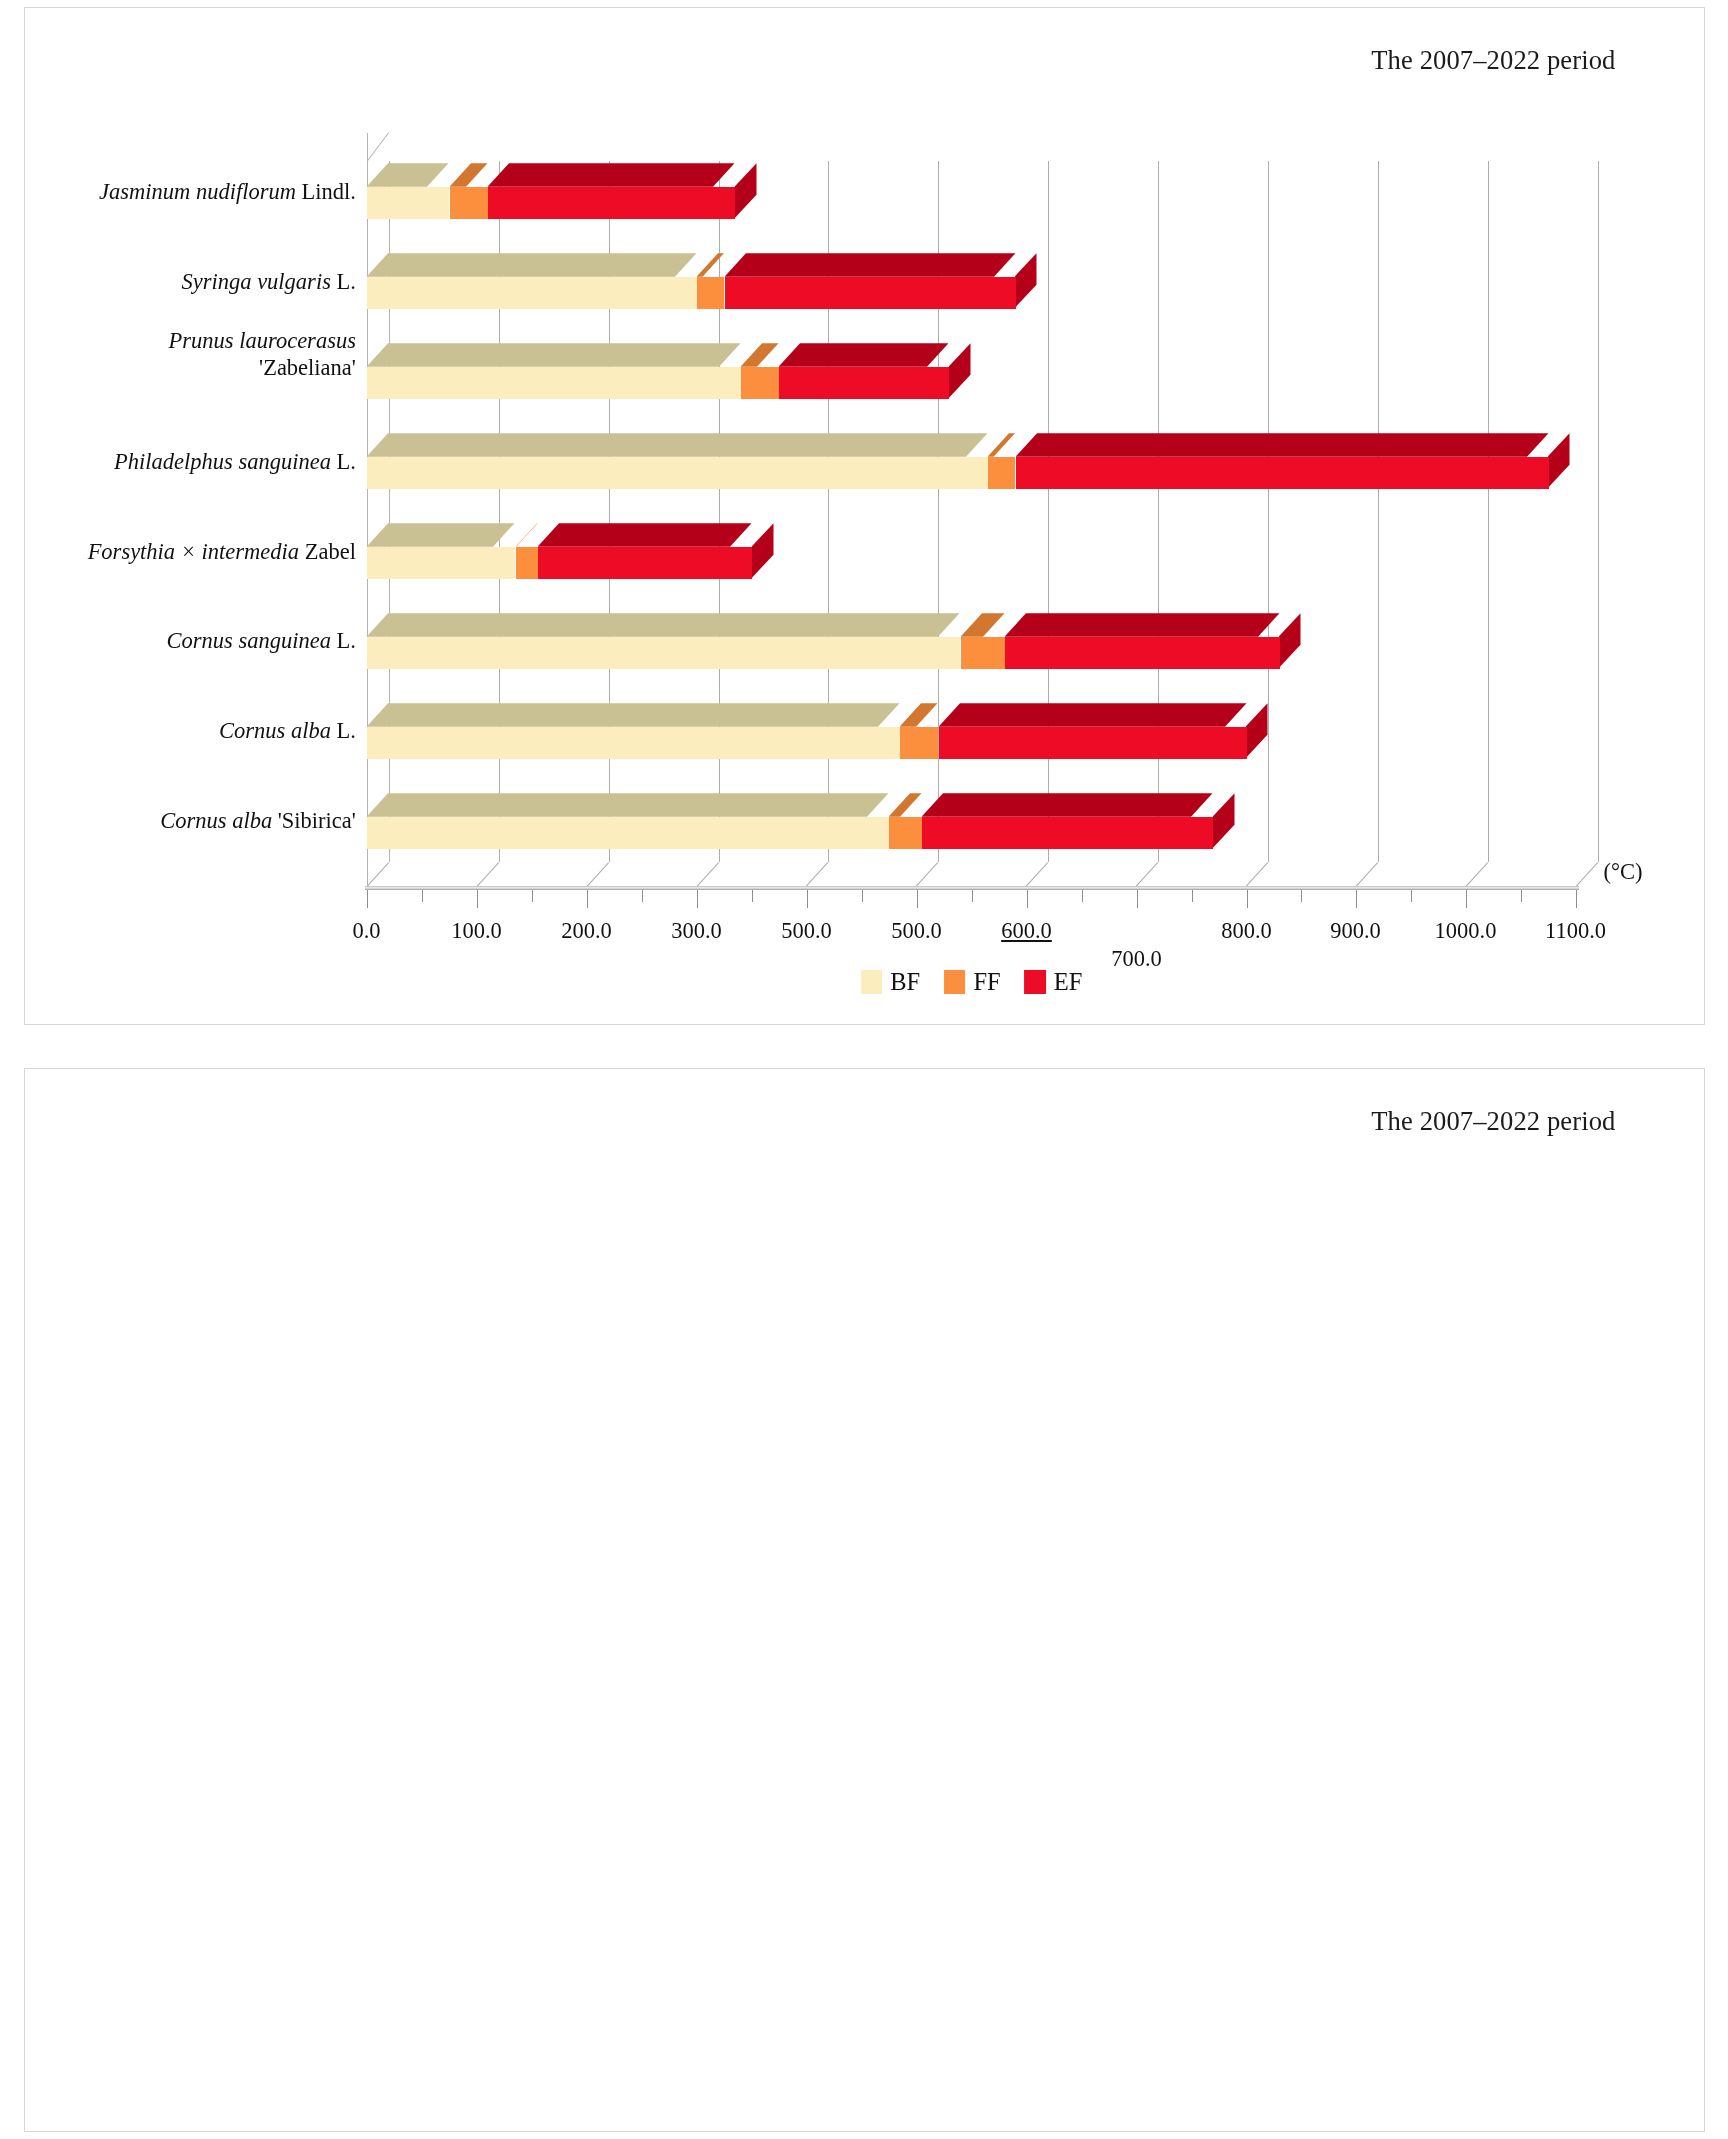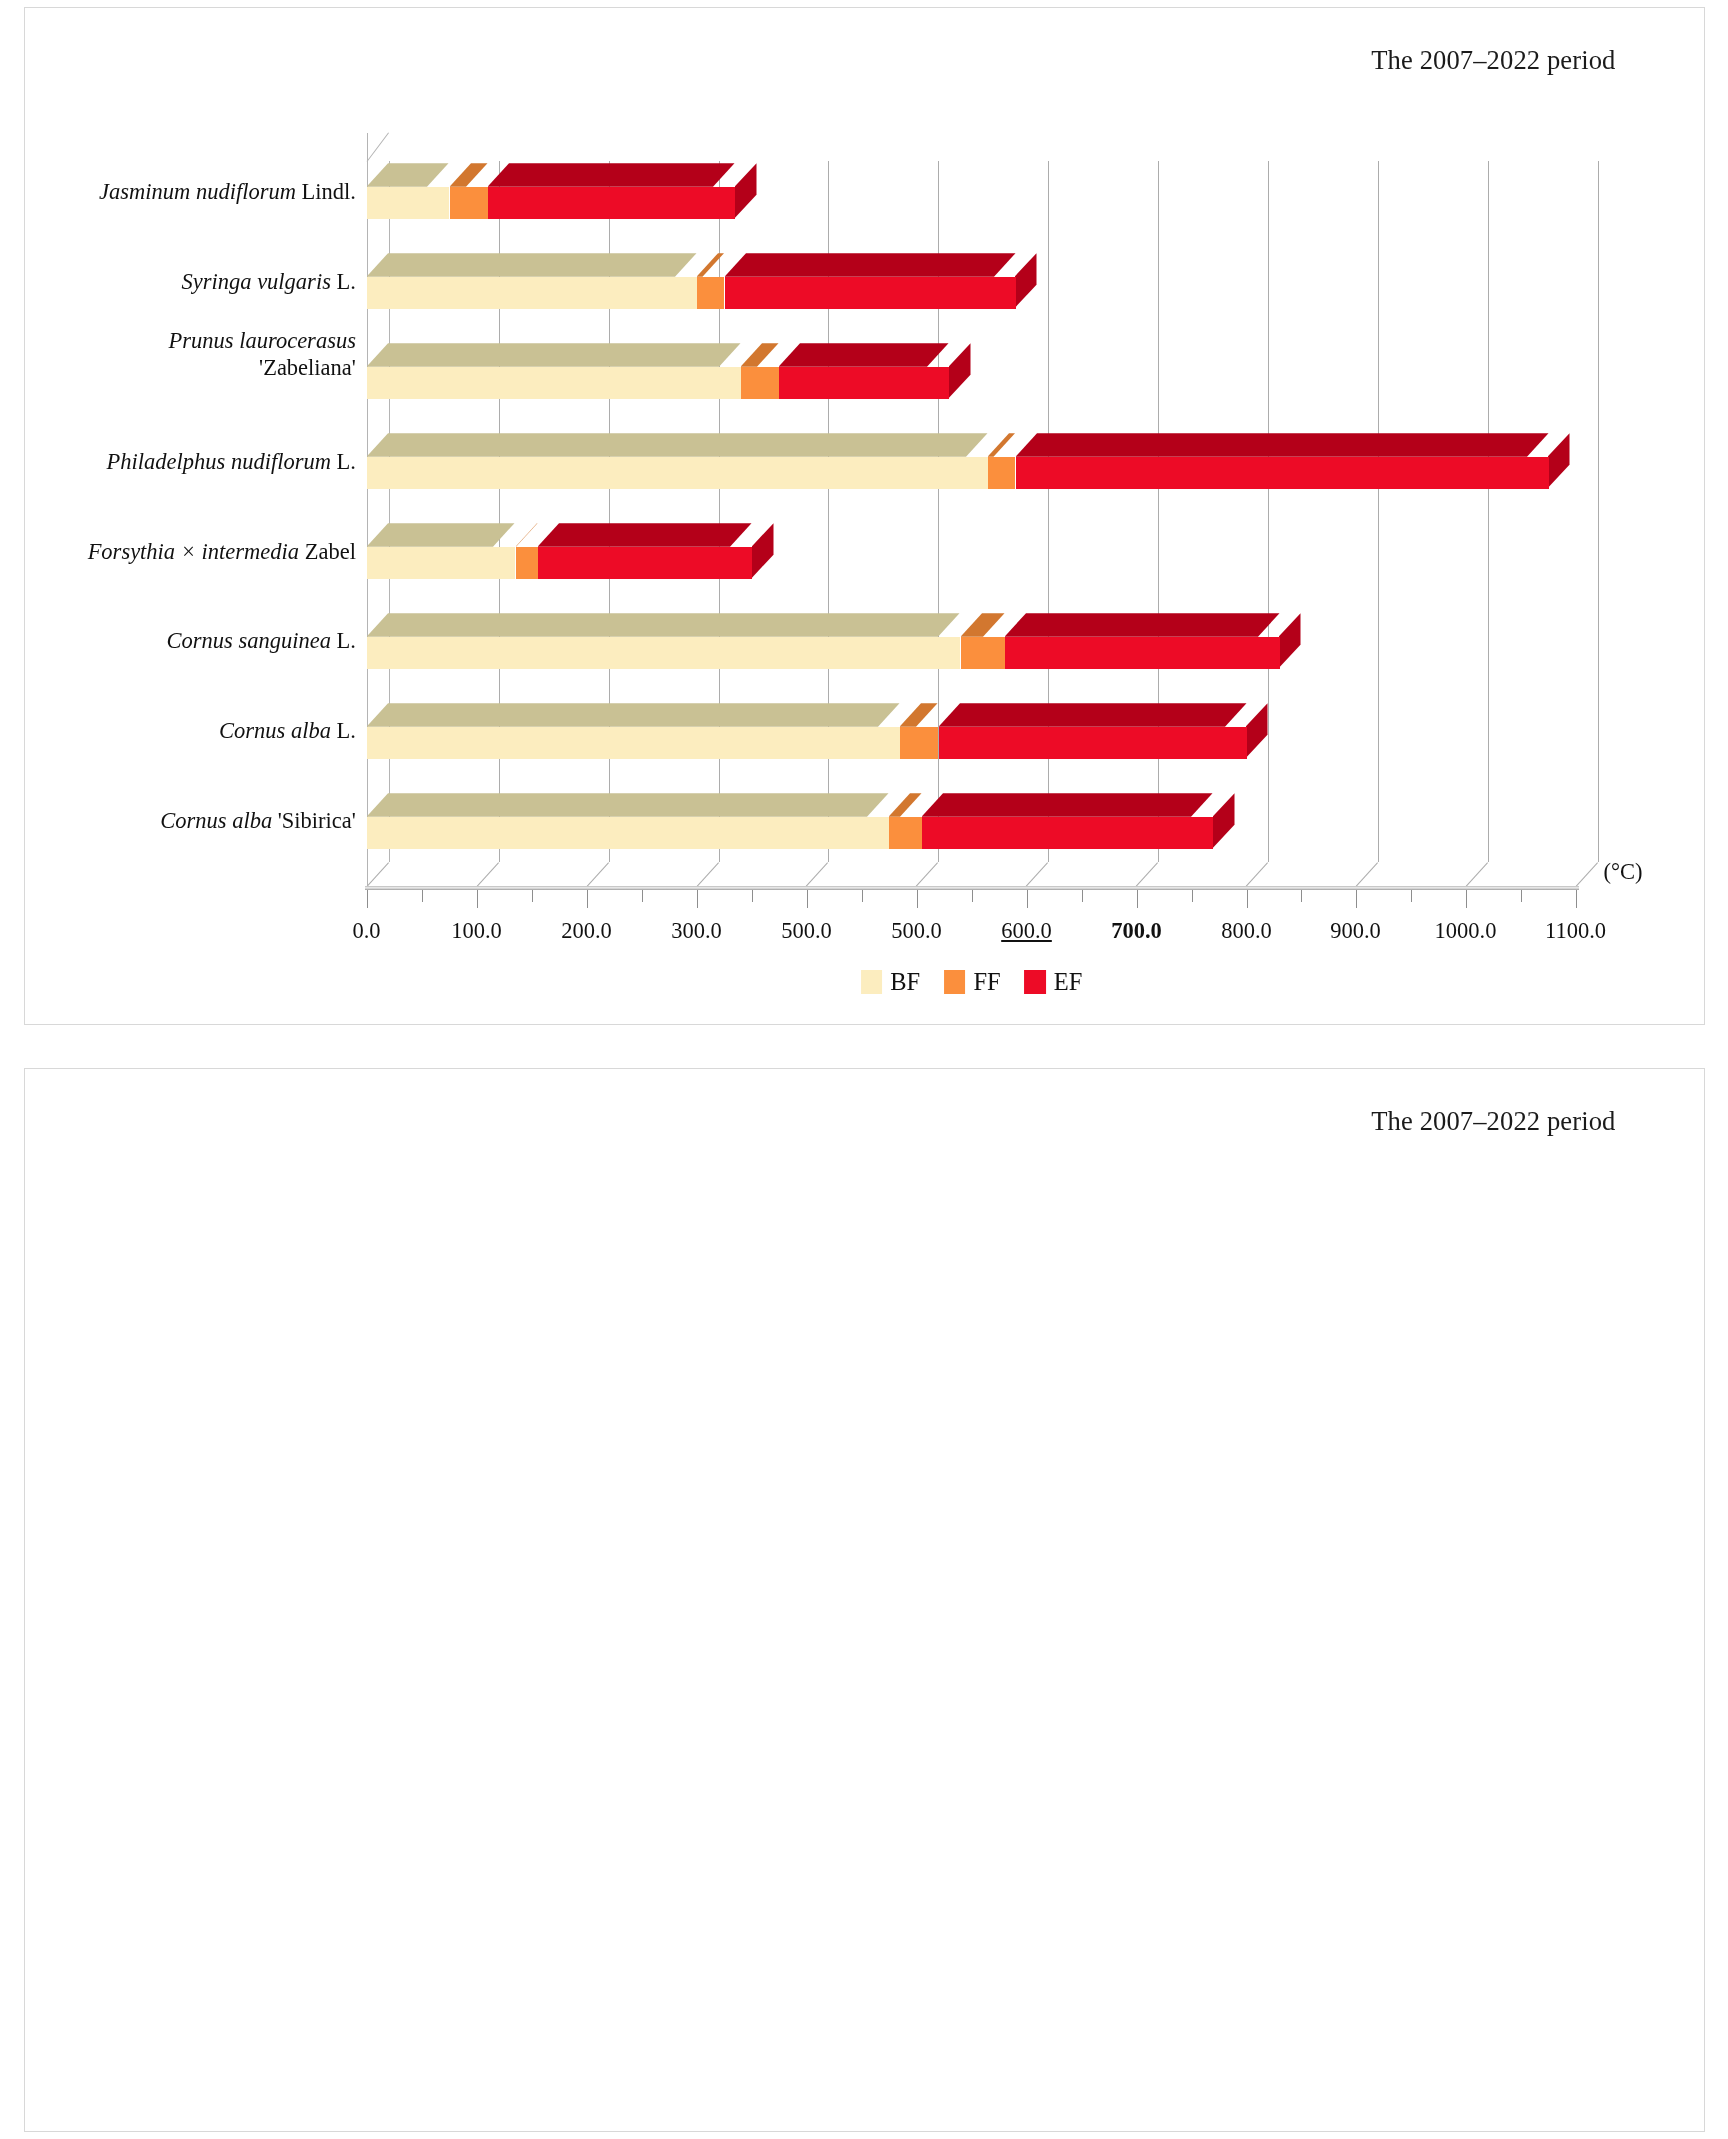--- a/index.html
+++ b/index.html
@@ -128,21 +128,21 @@
           <div style="position: absolute; width: 1px; background: rgb(158, 158, 158); left: 1573px; top: 153px; height: 701px; opacity: 0.85;"></div>
           <div style="position: absolute; width: 32px; height: 1px; background: rgb(158, 158, 158); left: 1573px; top: 855px; transform-origin: 0px 0px; transform: rotate(132.397deg); opacity: 0.85;"></div>
           <div style="position: absolute; width: 1.5px; background: rgb(180, 180, 180); left: 364px; top: 153px; height: 701px;"></div>
           <div style="position: absolute; width: 36px; height: 1px; background: rgb(180, 180, 180); left: 364px; top: 125px; transform-origin: 0px 0px; transform: rotate(126.87deg);"></div>
           <div style="position: absolute; width: 1.5px; background: rgb(180, 180, 180); left: 342px; top: 125px; height: 753px;"></div>
         </div>
       <div class="ylabels" id="ylabels-1">
           <div class="ylabel" style="top: 171px; left: 20.4px; width: 311px;"><i>Jasminum nudiflorum</i><span> Lindl.</span></div>
           <div class="ylabel" style="top: 261px; left: 20.4px; width: 311px;"><i>Syringa vulgaris</i><span> L.</span></div>
           <div class="ylabel" style="top: 320px; left: 20.4px; width: 311px;"><i>Prunus laurocerasus</i><br><span>'Zabeliana'</span></div>
-          <div class="ylabel" style="top: 441px; left: 20.4px; width: 311px;"><i>Philadelphus nudiflorum</i><span> L.</span></div>
+          <div class="ylabel" style="top: 441px; left: 20.4px; width: 311px;"><i>Philadelphus sanguinea</i><span> L.</span></div>
           <div class="ylabel" style="top: 531px; left: 20.4px; width: 311px;"><i>Forsythia × intermedia</i><span> Zabel</span></div>
           <div class="ylabel" style="top: 620px; left: 20.4px; width: 311px;"><i>Cornus sanguinea</i><span> L.</span></div>
           <div class="ylabel" style="top: 710px; left: 20.4px; width: 311px;"><i>Cornus alba</i><span> L.</span></div>
           <div class="ylabel" style="top: 800px; left: 20.4px; width: 311px;"><i>Cornus alba</i><span> 'Sibirica'</span></div>
         </div>
       <div class="bars" id="bars-1">
           <div class="barrow">
             <div style="position: absolute; left: 342px; top: 155px; width: 82px; height: 23.5px; background: rgb(201, 193, 148); clip-path: polygon(21.5px 0px, 100% 0px, calc(100% - 21.5px) 100%, 0px 100%);"></div>
             <div style="position: absolute; left: 342px; top: 179px; width: 82px; height: 32px; background: rgb(252, 237, 191);"></div>
             <div style="position: absolute; left: 425px; top: 155px; width: 38px; height: 23.5px; background: rgb(210, 119, 47); clip-path: polygon(21.5px 0px, 100% 0px, calc(100% - 21.5px) 100%, 0px 100%);"></div>
@@ -233,21 +233,21 @@
           <div class="tick" style="left: 837px; top: 882px; height: 12.3px;"></div>
           <div class="xlabel" style="left: 782px; top: 910px;">500.0</div>
           <div class="tick" style="left: 892px; top: 882px; height: 17.4px;"></div>
           <div class="tick" style="left: 947px; top: 882px; height: 12.3px;"></div>
           <div class="xlabel" style="left: 892px; top: 910px;">500.0</div>
           <div class="tick" style="left: 1002px; top: 882px; height: 17.4px;"></div>
           <div class="tick" style="left: 1057px; top: 882px; height: 12.3px;"></div>
           <div class="xlabel" style="left: 1002px; top: 910px; text-decoration: underline;">600.0</div>
           <div class="tick" style="left: 1112px; top: 882px; height: 17.4px;"></div>
           <div class="tick" style="left: 1167px; top: 882px; height: 12.3px;"></div>
-          <div class="xlabel" style="left: 1112px; top: 910px; font-weight: bold;">700.0</div>
+          <div class="xlabel" style="left: 1112px; top: 938px;">700.0</div>
           <div class="tick" style="left: 1222px; top: 882px; height: 17.4px;"></div>
           <div class="tick" style="left: 1276px; top: 882px; height: 12.3px;"></div>
           <div class="xlabel" style="left: 1222px; top: 910px;">800.0</div>
           <div class="tick" style="left: 1331px; top: 882px; height: 17.4px;"></div>
           <div class="tick" style="left: 1386px; top: 882px; height: 12.3px;"></div>
           <div class="xlabel" style="left: 1331px; top: 910px;">900.0</div>
           <div class="tick" style="left: 1441px; top: 882px; height: 17.4px;"></div>
           <div class="tick" style="left: 1496px; top: 882px; height: 12.3px;"></div>
           <div class="xlabel" style="left: 1441px; top: 910px;">1000.0</div>
           <div class="tick" style="left: 1551px; top: 882px; height: 17.4px;"></div>

